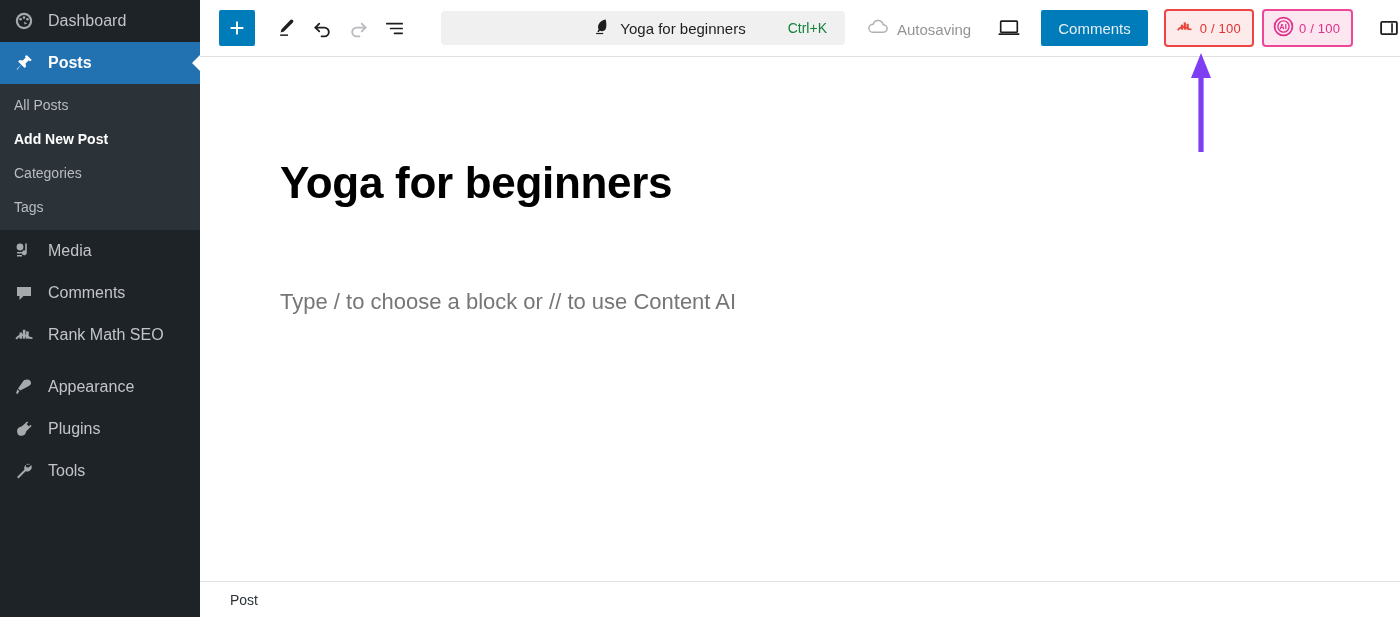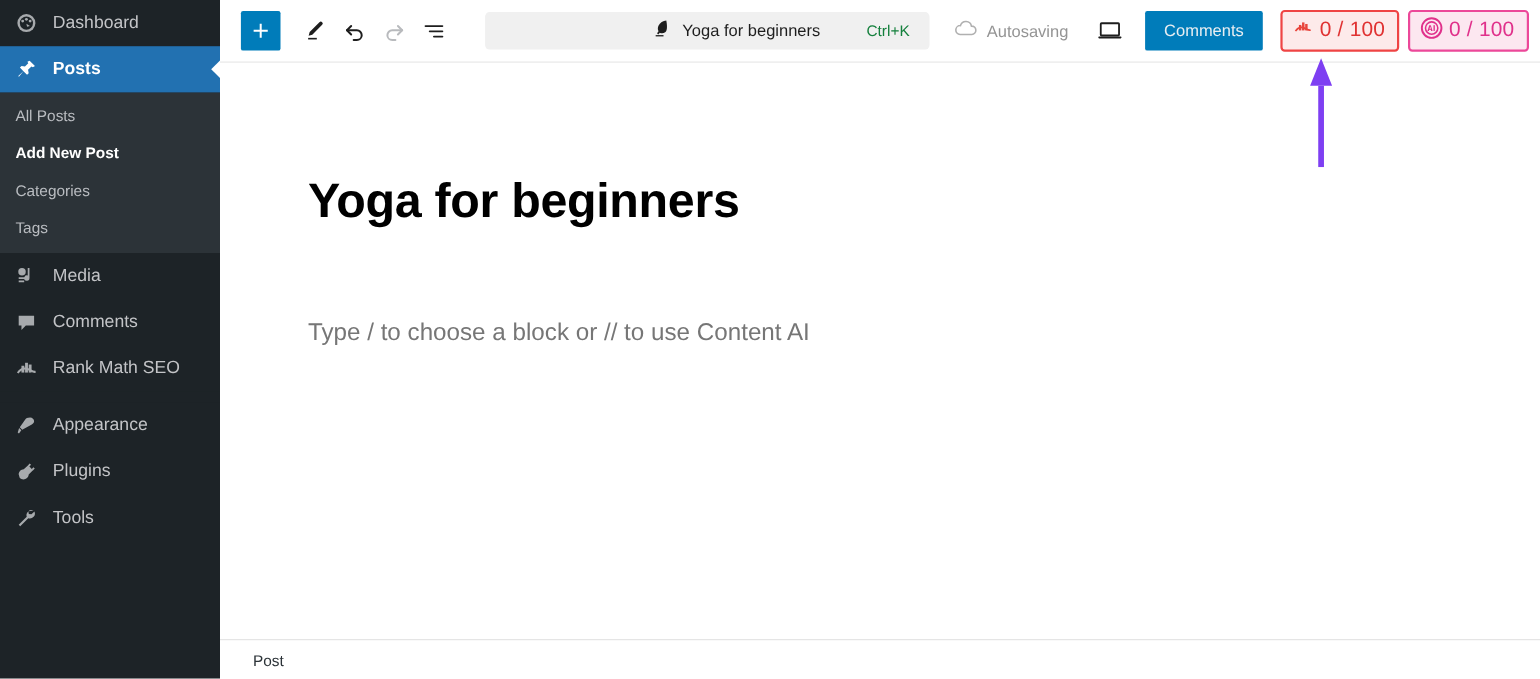--- a/index.html
+++ b/index.html
@@ -128,21 +128,21 @@
     cursor: pointer;
     flex: 0 0 auto;
   }
 
   
   .score-badge {
     display: flex; align-items: center; gap: 5px;
     height: 38px;
     border-radius: 4px;
     padding: 0 11px 0 9px;
-    font-size: 19px;
+    font-size: 13px;
     cursor: pointer;
     flex: 0 0 auto;
   }
   #seo-score {
     margin-left: 16px;
     border: 2px solid #ef4444;
     background: #fdeaea;
     color: #e03232;
   }
   #ai-score {

